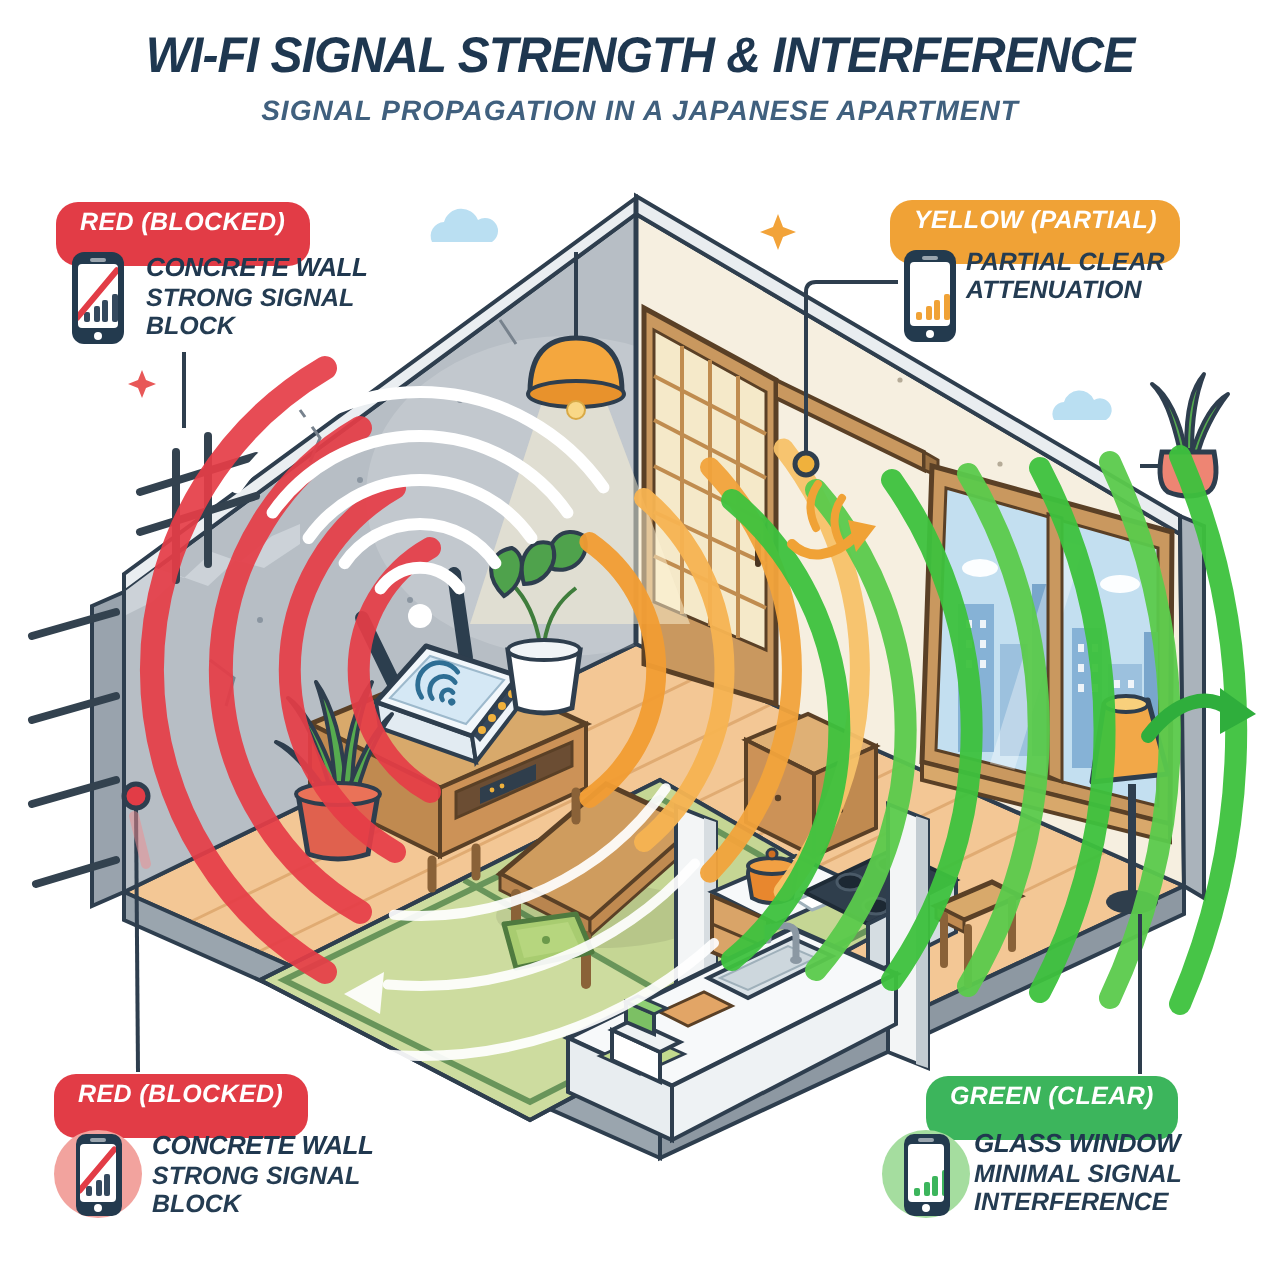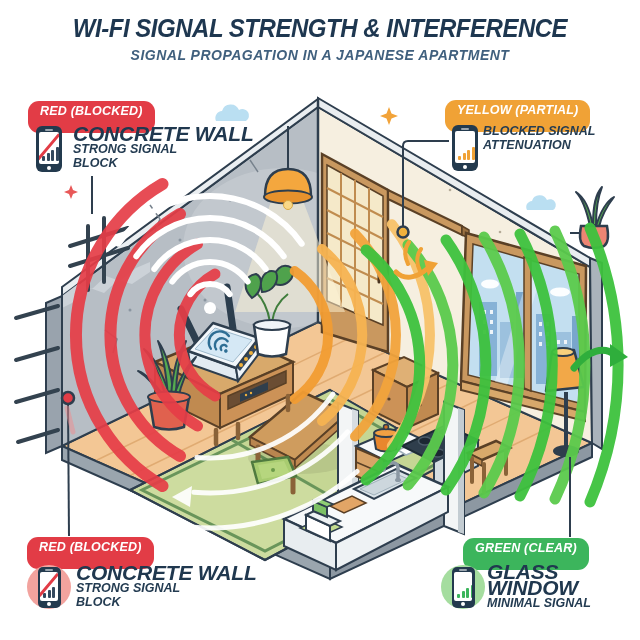--- a/index.html
+++ b/index.html
@@ -9,21 +9,21 @@
   .hdr{position:absolute;left:0;top:14px;width:640px;text-align:center;}
   .title{font-size:25px;font-weight:800;letter-spacing:-0.5px;color:#1e3750;white-space:nowrap;
          transform:scaleX(0.96);transform-origin:center;}
   .subtitle{margin-top:4px;font-size:14px;font-weight:700;letter-spacing:.5px;color:#40607e;white-space:nowrap;}
   .pill{position:absolute;height:32px;line-height:20px;padding:0 12px;border-radius:11px;
         color:#fff;font-size:12.5px;font-weight:800;letter-spacing:.2px;white-space:nowrap;}
   .pill.red{background:#e23c46;}
   .pill.yellow{background:#f0a236;}
   .pill.green{background:#3cb55c;}
   .ctext{position:absolute;color:#20384f;}
-  .ctext .h{font-size:21px;font-weight:800;letter-spacing:-0.2px;line-height:16px;}
+  .ctext .h{font-size:13px;font-weight:800;letter-spacing:-0.2px;line-height:16px;}
   .ctext .l{font-size:12.5px;font-weight:700;line-height:14px;color:#243c52;}
   .phone{position:relative;width:26px;height:46px;background:#233a4e;border-radius:6px;}
   .phone .screen{position:absolute;left:3px;right:3px;top:6px;bottom:8px;background:#ffffff;border-radius:2px;overflow:hidden;}
   .phone .speaker{position:absolute;top:2.5px;left:50%;transform:translateX(-50%);width:8px;height:2px;border-radius:1px;background:rgba(255,255,255,.55);}
   .phone .home{position:absolute;bottom:2px;left:50%;transform:translateX(-50%);width:4px;height:4px;border-radius:50%;background:#ffffff;}
   .bars{position:absolute;left:3px;bottom:3px;display:flex;align-items:flex-end;gap:1.5px;}
   .bars i{display:block;width:3px;border-radius:1px;}
   .slash{position:absolute;left:8px;top:-2px;width:3px;height:34px;border-radius:2px;background:#e23c46;transform:rotate(40deg);}
   .iconwrap{position:absolute;}
   .circle{width:44px;height:44px;border-radius:50%;display:flex;align-items:center;justify-content:center;}
@@ -417,21 +417,21 @@
               <i style="height:4px;background:#f0a236"></i>
               <i style="height:7px;background:#f0a236"></i>
               <i style="height:10px;background:#f0a236"></i>
               <i style="height:13px;background:#f0a236"></i>
             </span>
         </span>
         <span class="home"></span>
       </div>
     </div>
     <div class="ctext" style="left: 483px; top: 124px; position: absolute;">
-      <div class="l">BLOCKED SIGNAL</div>
+      <div class="l">PARTIAL CLEAR</div>
       <div class="l">ATTENUATION</div>
     </div>
   </div>
 
   <div>
     <div class="pill red" style="left: 27px; top: 537px; position: absolute;">RED (BLOCKED)</div>
     <div class="iconwrap" style="left: 27px; top: 565px; position: absolute;">
       <div class="circle pink">
         <div class="phone">
           <span class="speaker"></span>
@@ -468,16 +468,17 @@
                 <i style="height:13px;background:#3cb55c"></i>
               </span>
           </span>
           <span class="home"></span>
         </div>
       </div>
     </div>
     <div class="ctext" style="left: 487px; top: 564px; position: absolute;">
       <div class="h">GLASS WINDOW</div>
       <div class="l">MINIMAL SIGNAL</div>
+      <div class="l">INTERFERENCE</div>
     </div>
   </div>
 
 </div>
 
 </body></html>

